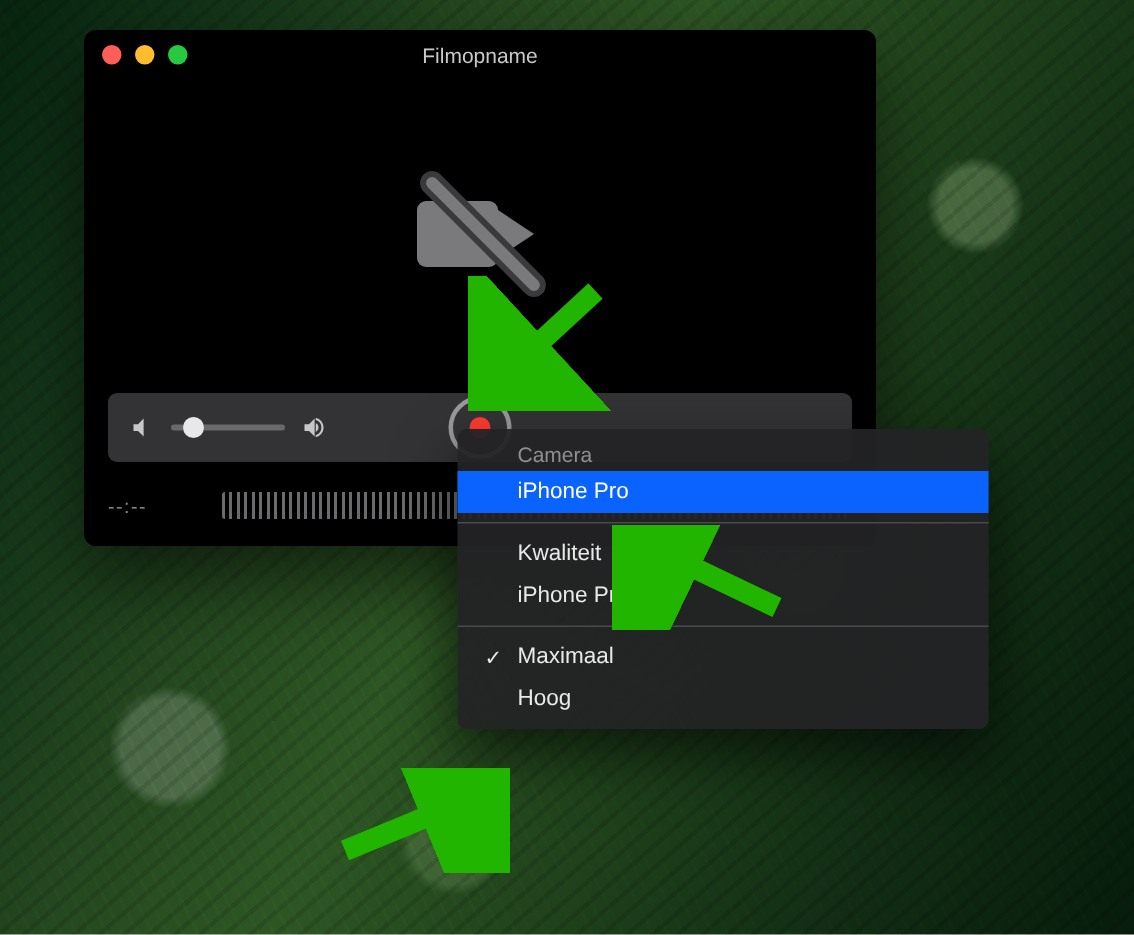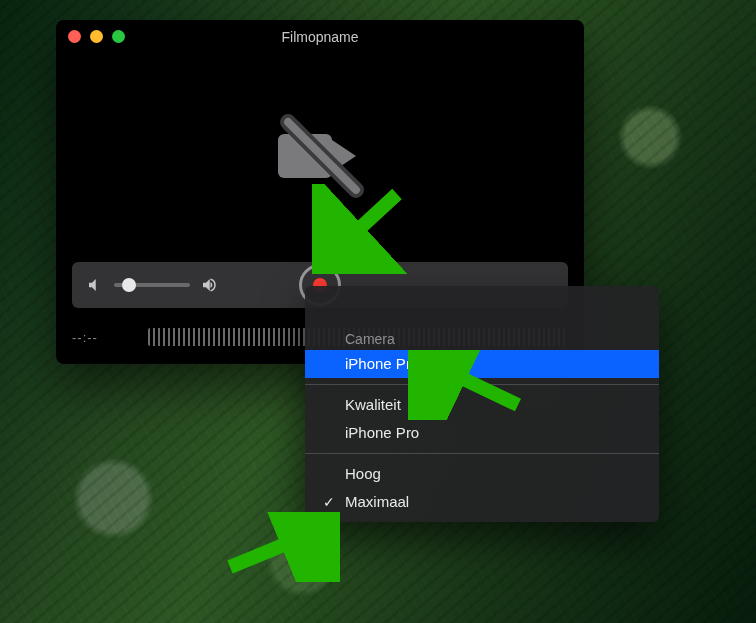--- a/index.html
+++ b/index.html
@@ -68,21 +68,21 @@
   }
 
   
   .menu{
     position:absolute;left:305px;top:286px;width:354px;
     background:rgba(35,35,37,.94);border-radius:6px;
     box-shadow:0 18px 40px rgba(0,0,0,.6);
     padding:4px 0 6px;
     font-size:15px;color:#e9e9e9;
   }
-  .mhdr{color:#8f8f92;padding:5px 18px 3px 40px;font-size:14px;margin-top:36px;}
+  .mhdr{color:#8f8f92;padding:5px 18px 3px 40px;font-size:14px;}
   .mitem{position:relative;padding:3px 18px 3px 40px;line-height:22px;cursor:pointer;}
   .mitem.sel{background:#0a63ff;color:#fff;}
   .chk::before{content:"✓";position:absolute;left:18px;font-size:14px;}
   .msep{height:1px;background:#4a4a4c;margin:6px 0;}
 
   
   .arrow{position:absolute;pointer-events:none;}
   .arrow svg{display:block;}
 </style>
 </head>
@@ -133,22 +133,22 @@
   </div>
 </div>
 
 <div class="menu" id="menu">
     <div class="mhdr">Camera</div>
     <div class="mitem sel">iPhone Pro</div>
     <div class="msep"></div>
     <div class="mitem">Kwaliteit</div>
     <div class="mitem">iPhone Pro</div>
     <div class="msep"></div>
+    <div class="mitem chk">Maximaal</div>
     <div class="mitem">Hoog</div>
-    <div class="mitem chk">Maximaal</div>
   </div>
 
 <div class="arrow" style="left:312px;top:184px;">
   <svg width="100" height="90" viewBox="0 0 100 90">
     <defs>
         <marker id="ah1" markerWidth="14" markerHeight="14" refX="3" refY="7" orient="auto">
       <path d="M0 0 L14 7 L0 14 Z" fill="#21b500"></path>
         </marker>
       </defs>
     <line x1="85" y1="10" x2="20" y2="70" stroke="#21b500" stroke-width="14" marker-end="url(#ah1)"></line>

